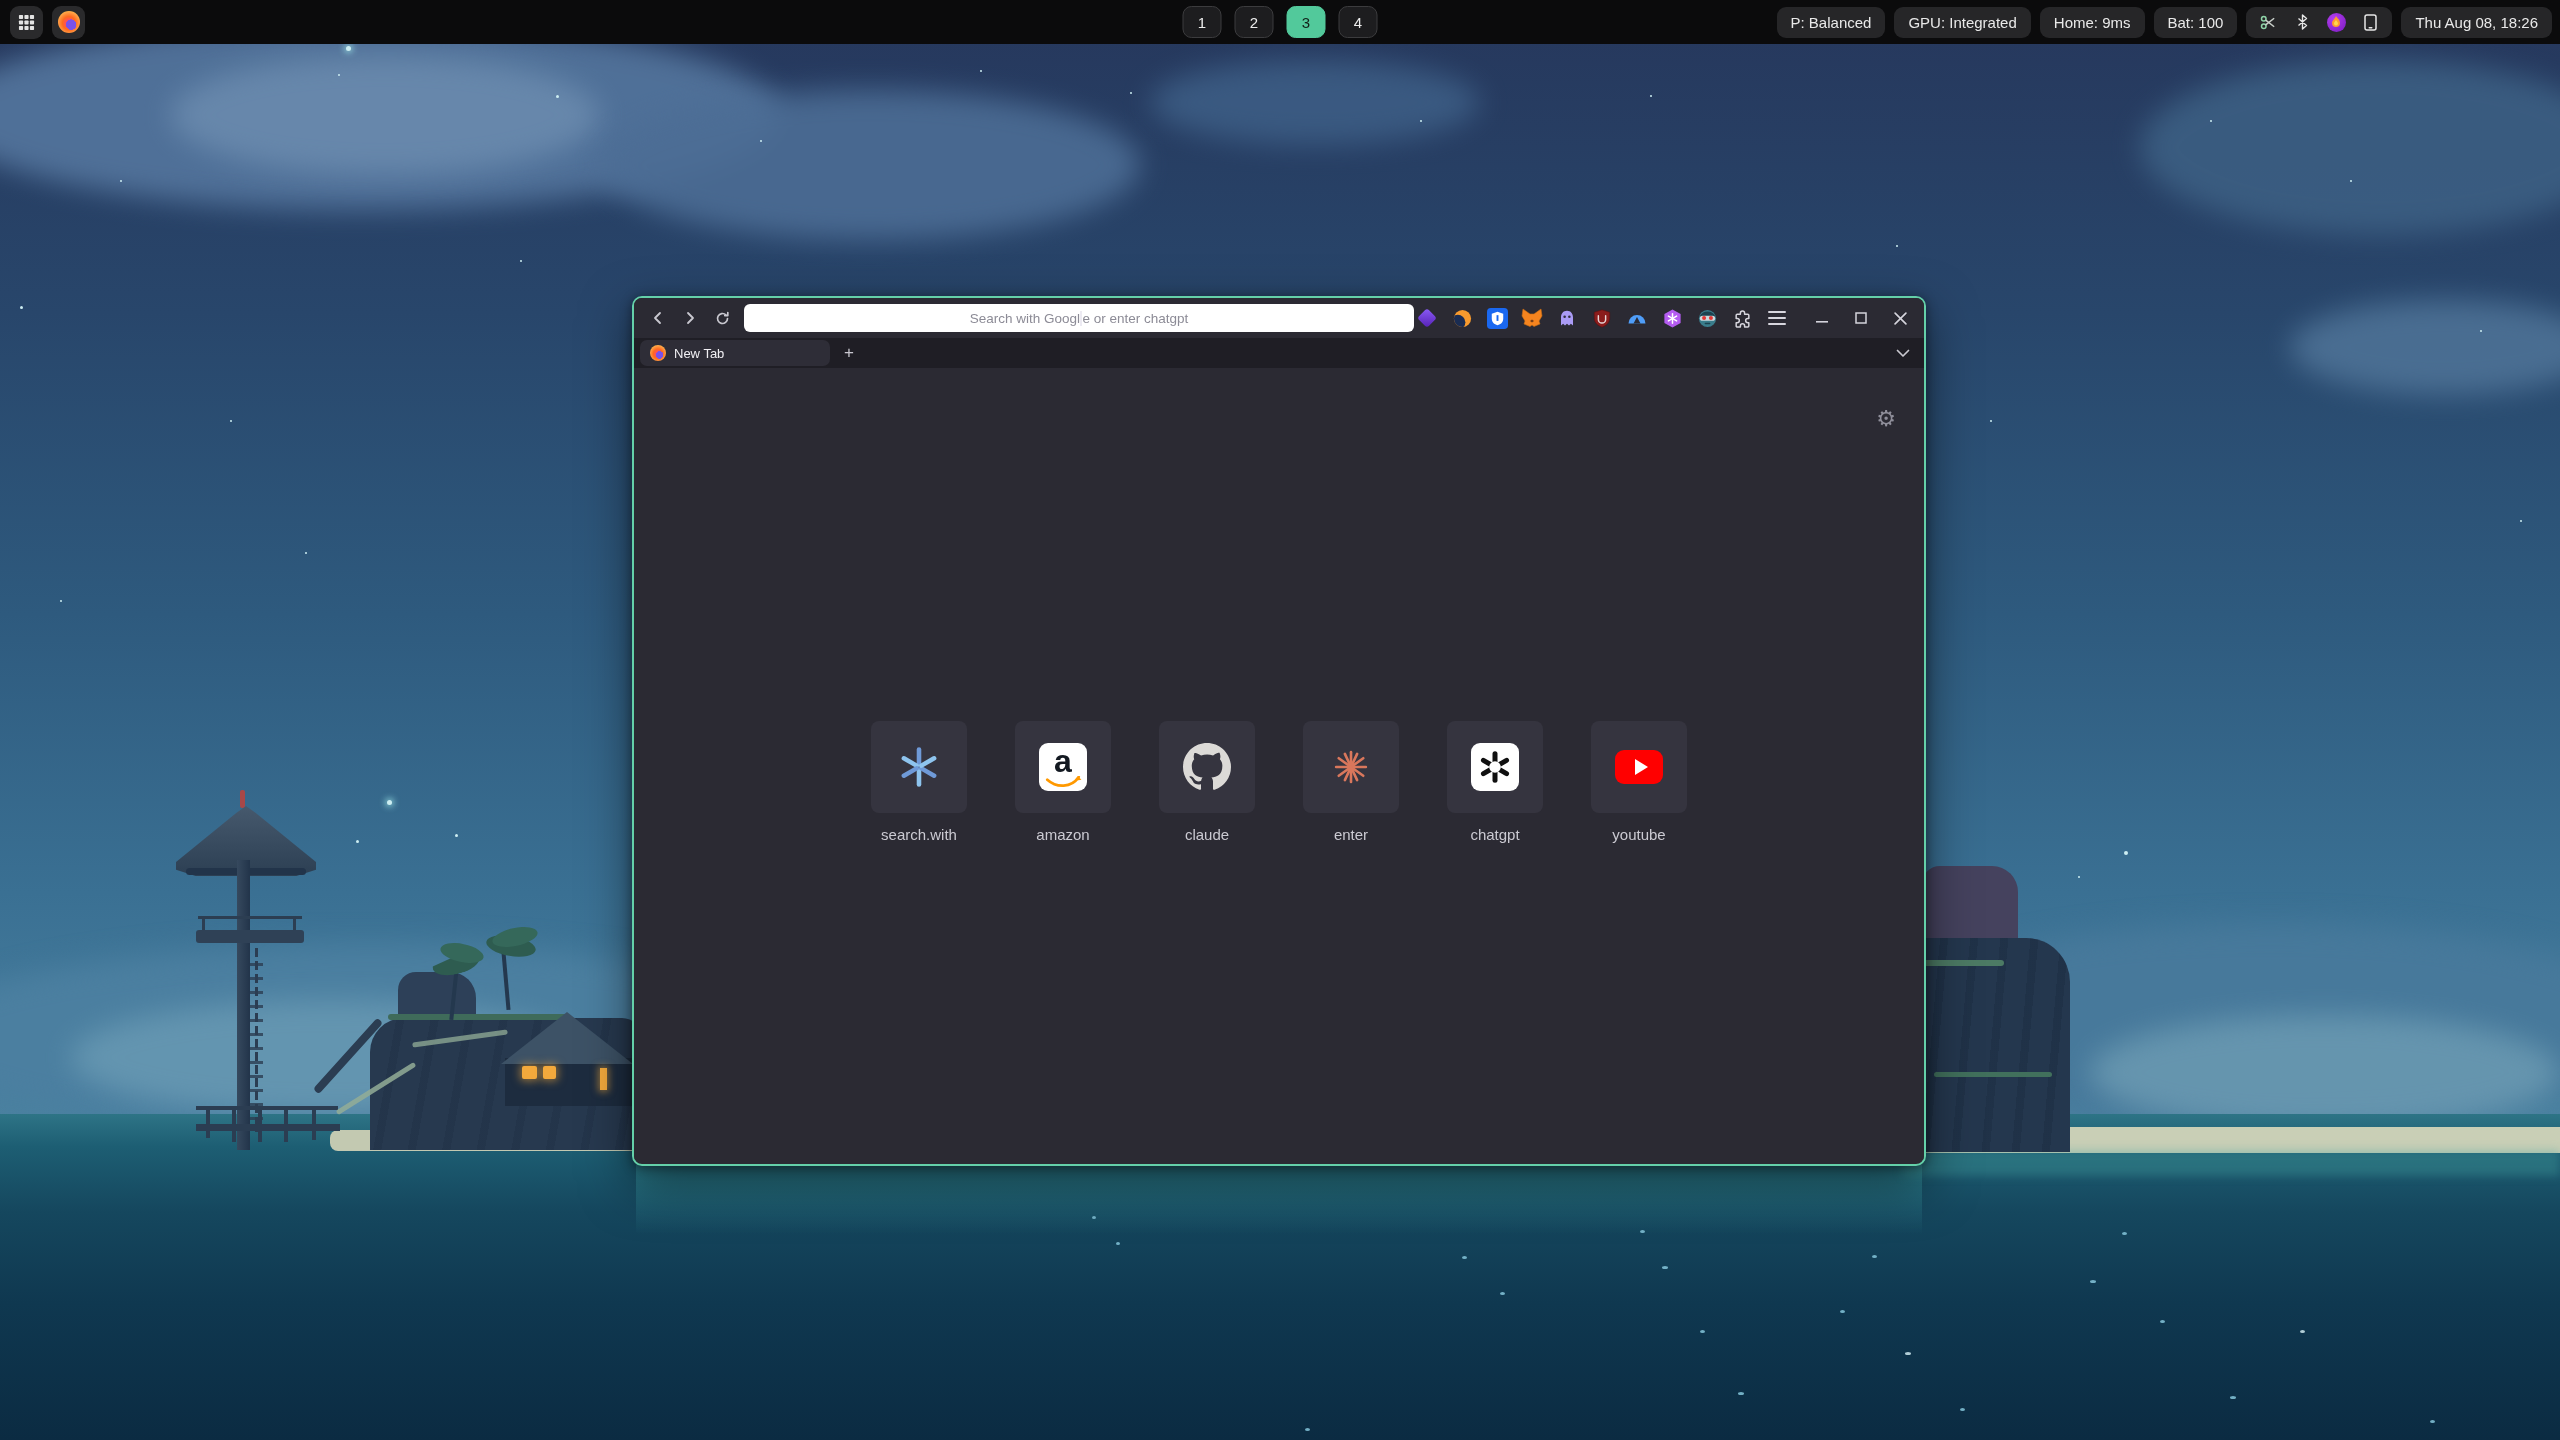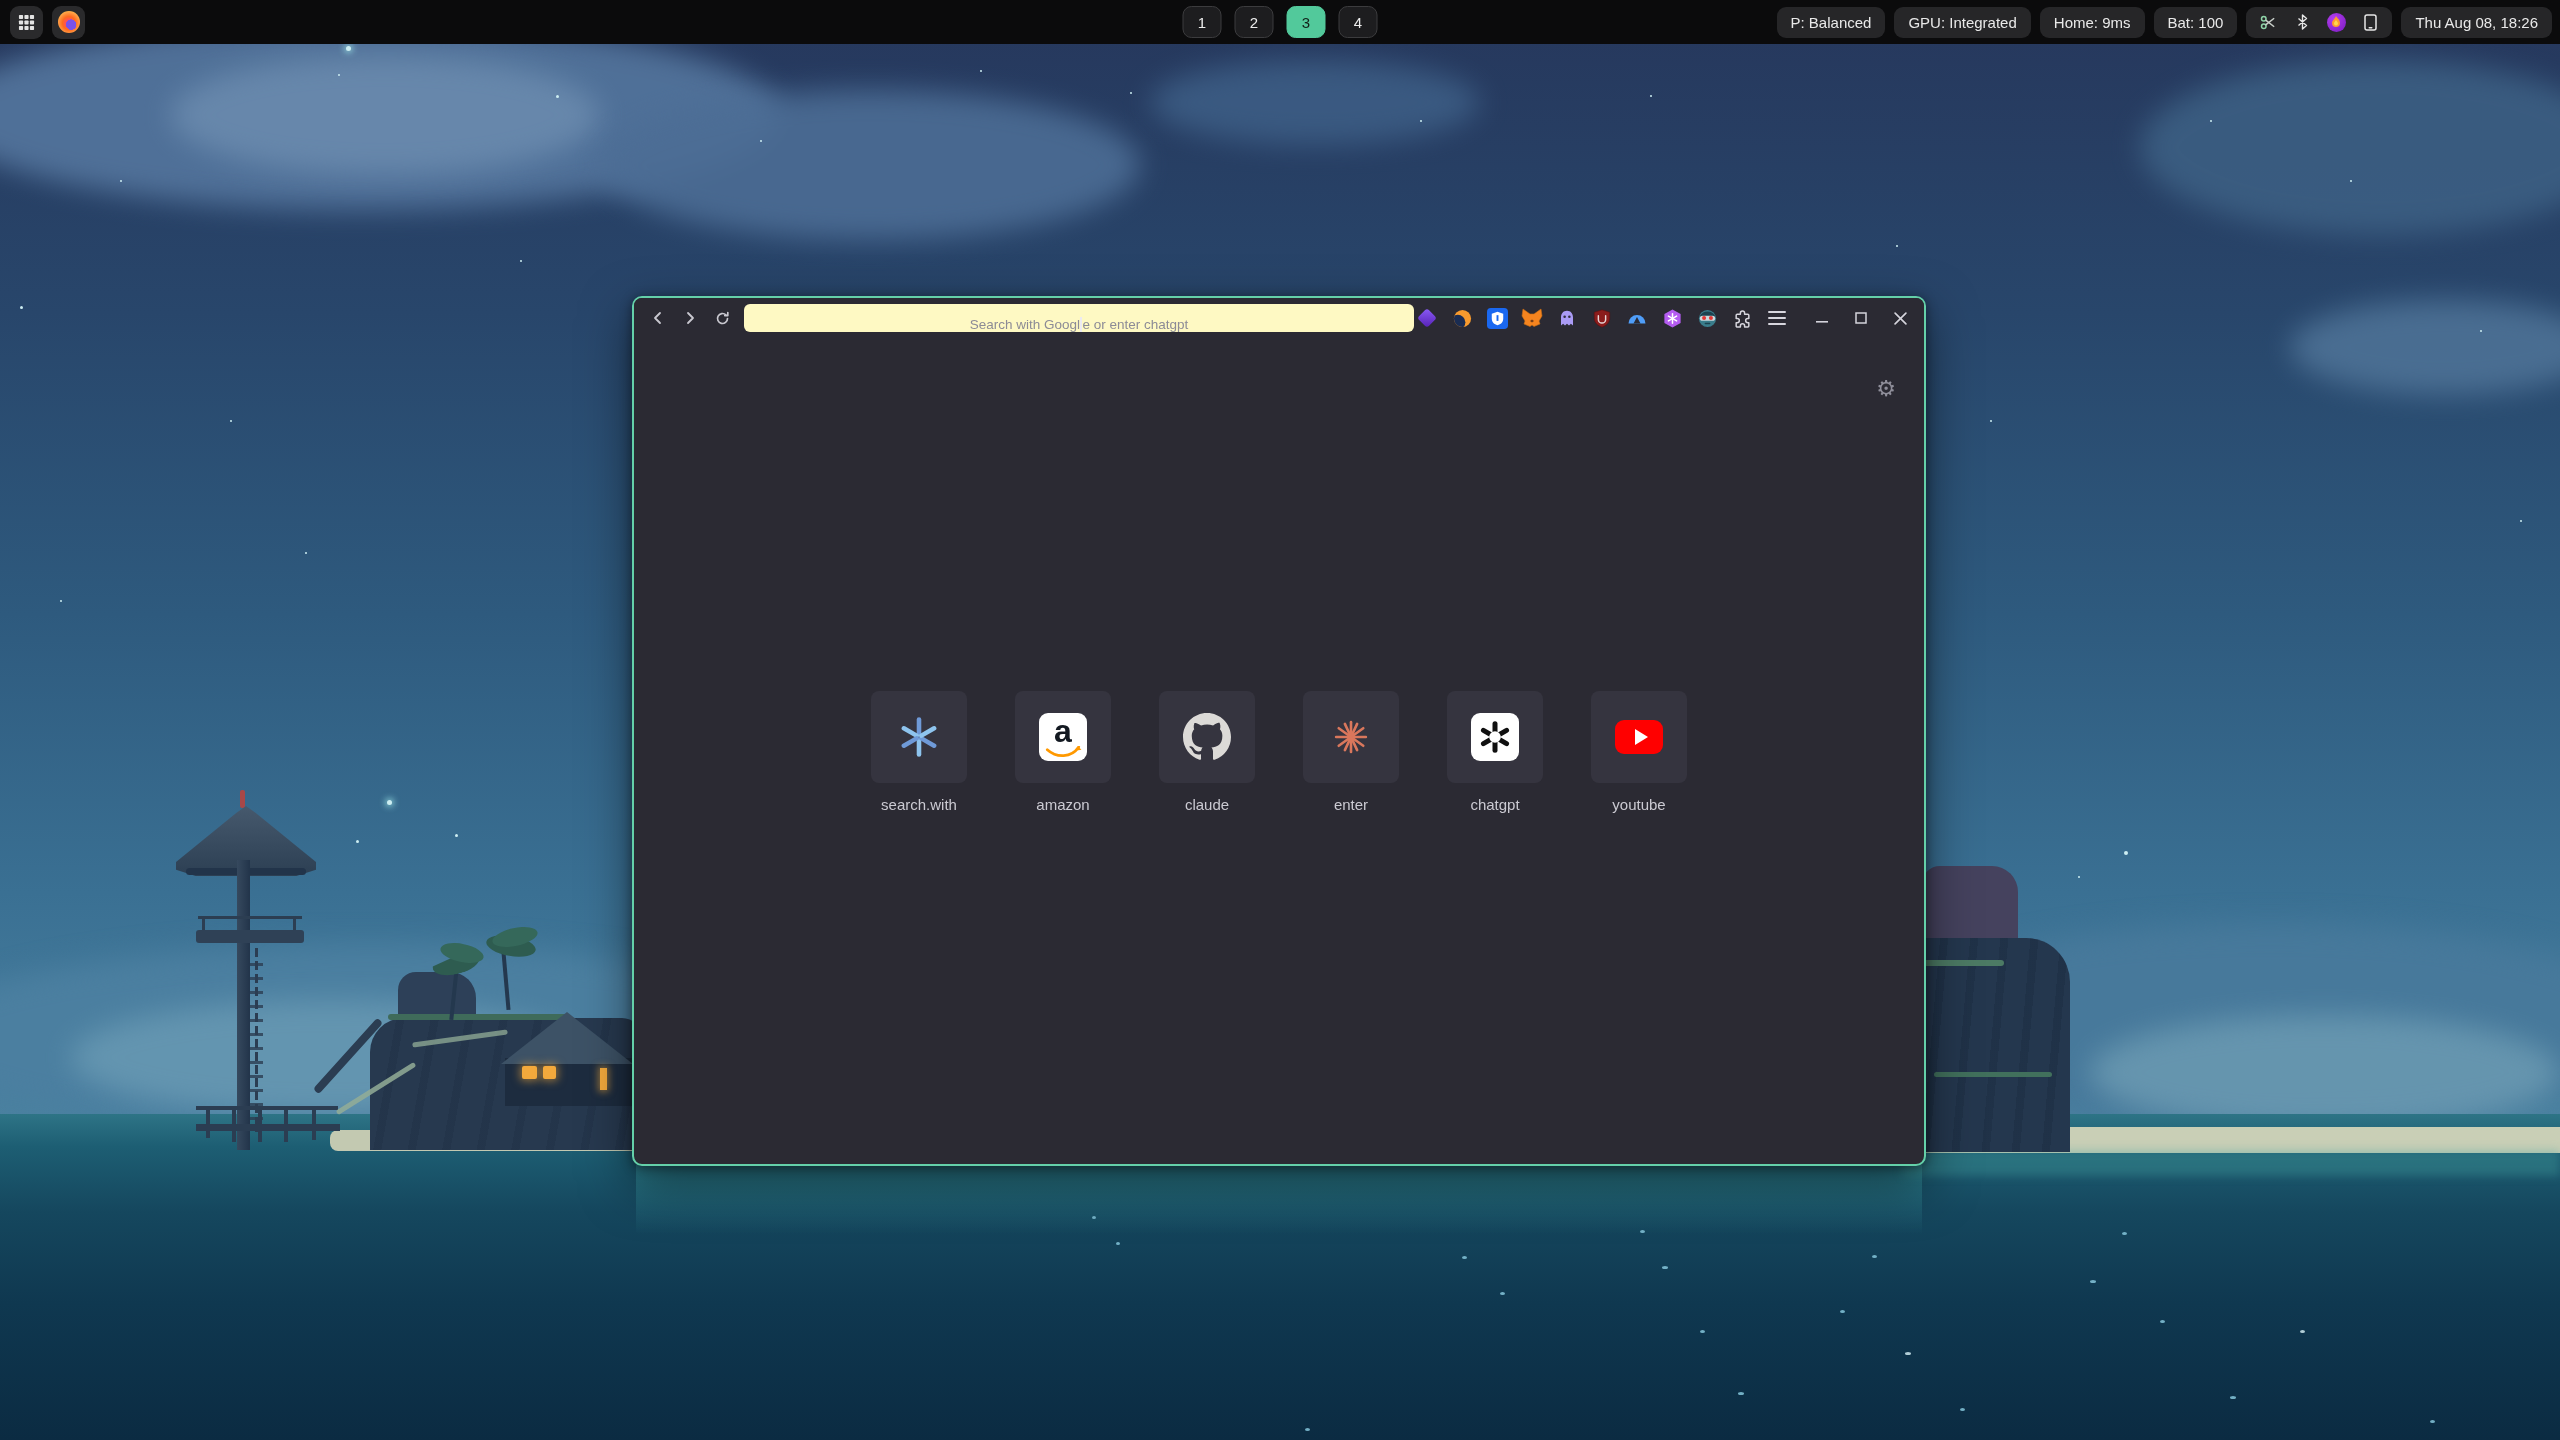--- a/index.html
+++ b/index.html
@@ -26,22 +26,22 @@
   .ws.active{background:#52c99b;border-color:#52c99b;color:#122019;}
   .tb-right{position:absolute;right:8px;top:0;height:44px;display:flex;align-items:center;gap:9px;}
   .pill{height:31px;border-radius:9px;background:#262628;display:flex;align-items:center;padding:0 14px;gap:12px;white-space:nowrap;}
   .trayicon{width:20px;height:20px;display:flex;align-items:center;justify-content:center;}
   
   .window{position:absolute;left:632px;top:296px;width:1290px;height:866px;z-index:30;
           background:#2b2a33;border:2px solid #64d0a9;border-radius:10px;
           box-shadow:0 18px 50px rgba(0,0,0,.5),0 2px 12px rgba(0,0,0,.45);overflow:hidden;}
   .ftoolbar{position:relative;height:40px;background:#2b2a33;display:flex;align-items:center;padding:0 10px 0 8px;}
   .navbtn{width:32px;height:28px;border-radius:5px;display:flex;align-items:center;justify-content:center;cursor:pointer;}
-  .urlbar{width:670px;height:28px;margin-left:6px;border-radius:6px;background:#fef9c3;position:relative;
-          display:flex;align-items:flex-end;justify-content:center;color:#8c8b96;font-size:13.5px;cursor:text;}
+  .urlbar{width:670px;height:28px;margin-left:6px;border-radius:6px;background:#ffffff;position:relative;
+          display:flex;align-items:center;justify-content:center;color:#8c8b96;font-size:13.5px;cursor:text;}
   .caret{display:inline-block;width:1.5px;height:15px;background:#eceaf2;margin:0 .5px;vertical-align:-3px;}
   .extrow{margin-left:auto;display:flex;align-items:center;gap:11px;}
   .ext{width:24px;height:24px;display:flex;align-items:center;justify-content:center;cursor:pointer;}
   .winctl{width:28px;height:26px;display:flex;align-items:center;justify-content:center;cursor:pointer;}
   .ftabs{height:30px;background:#1f1e25;display:flex;align-items:center;padding:0 6px;}
   .tab{width:170px;height:26px;border-radius:7px;background:#2e2d37;display:flex;align-items:center;gap:8px;
        padding:0 10px;color:#f1f0f4;font-size:13px;cursor:pointer;}
   .newtabbtn{width:26px;height:24px;margin-left:6px;border-radius:5px;color:#c9c8d0;font-size:17px;
              display:flex;align-items:center;justify-content:center;cursor:pointer;}
   .tablist{margin-left:auto;margin-right:8px;cursor:pointer;display:flex;align-items:center;}
@@ -311,20 +311,34 @@
             </svg>
         </div>
         <div class="winctl">
           <svg width="13" height="13" viewBox="0 0 12 12">
               <path d="M1 1 L11 11 M11 1 L1 11" stroke="#d5d4dc" stroke-width="1.5" stroke-linecap="round"></path>
             </svg>
         </div>
       </div>
     </div>
 
+    <div class="ftabs">
+      <div class="tab">
+        <div class="fflogo" style="width:16px;height:16px;flex:none;"></div>
+        <span>New Tab</span>
+      </div>
+      <div class="newtabbtn">
+          <span>+</span>
+        </div>
+      <div class="tablist">
+        <svg width="14" height="9" viewBox="0 0 14 9">
+            <path d="M1.5 1.5 L7 7 L12.5 1.5" stroke="#c9c8d0" stroke-width="1.7" fill="none" stroke-linecap="round" stroke-linejoin="round"></path>
+          </svg>
+      </div>
+    </div>
 
     <div class="fcontent">
       <div class="gear">⚙</div>
 
 
       <div class="tiles">
 
         <div class="tilewrap">
           <div class="tile">
             <svg width="44" height="44" viewBox="0 0 48 48" style="filter:blur(.6px);">

